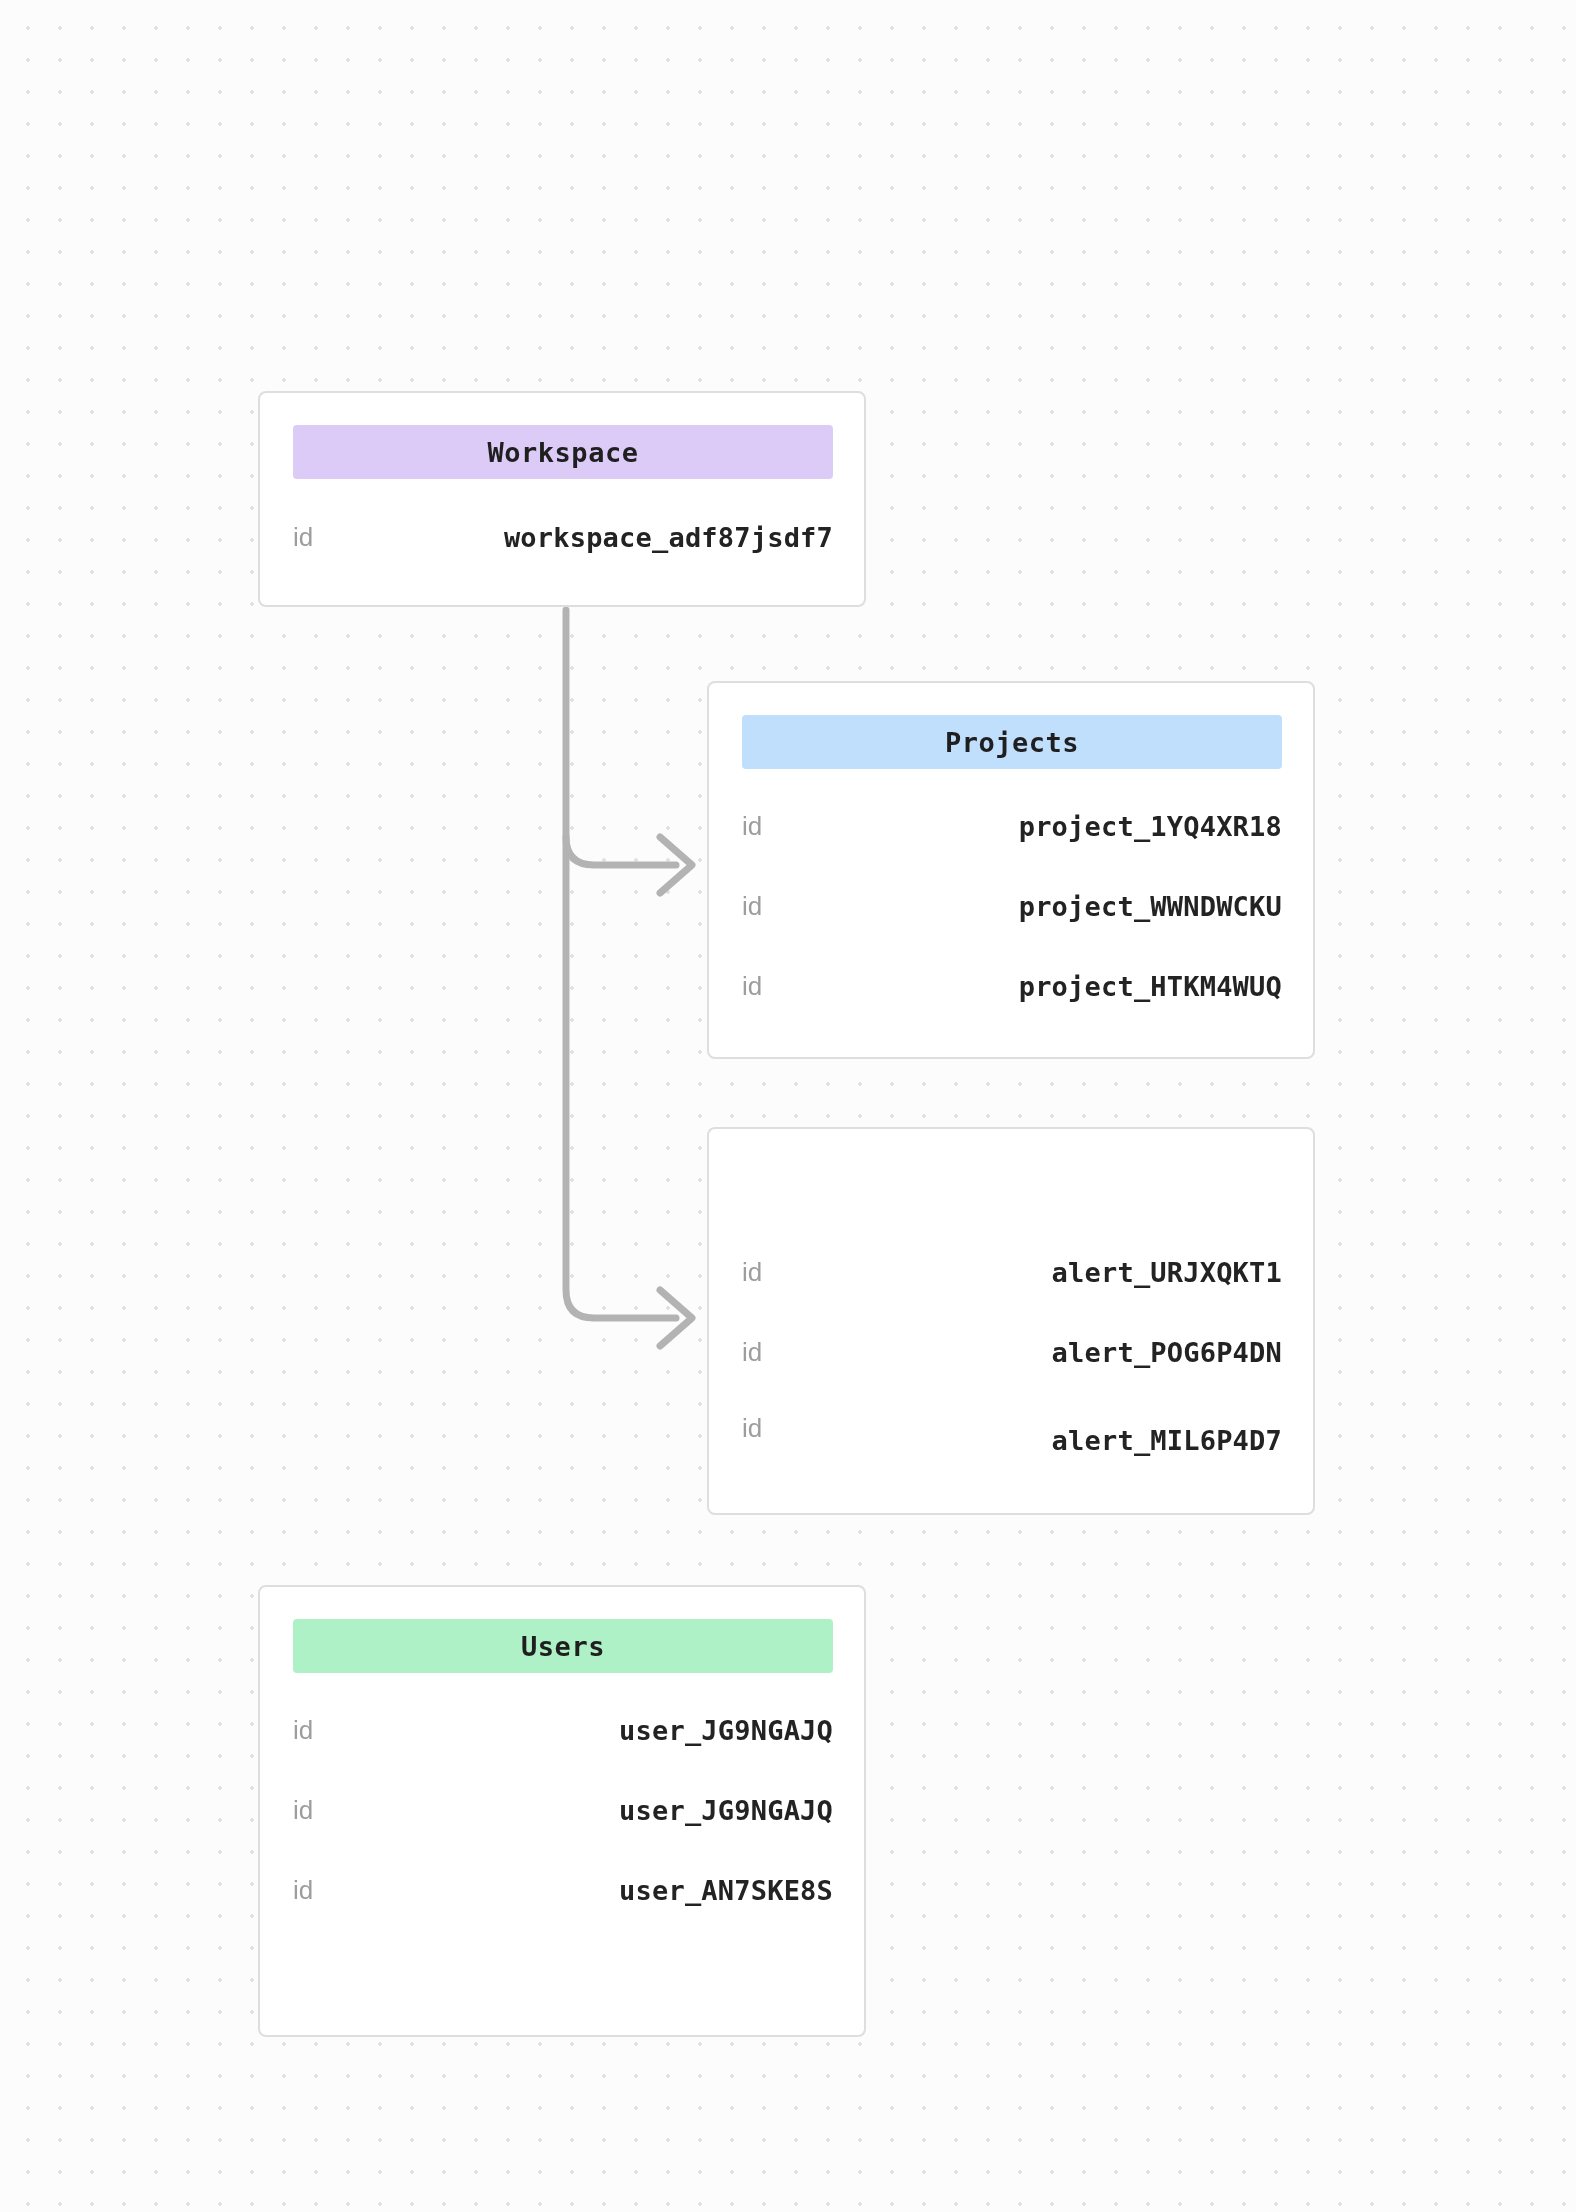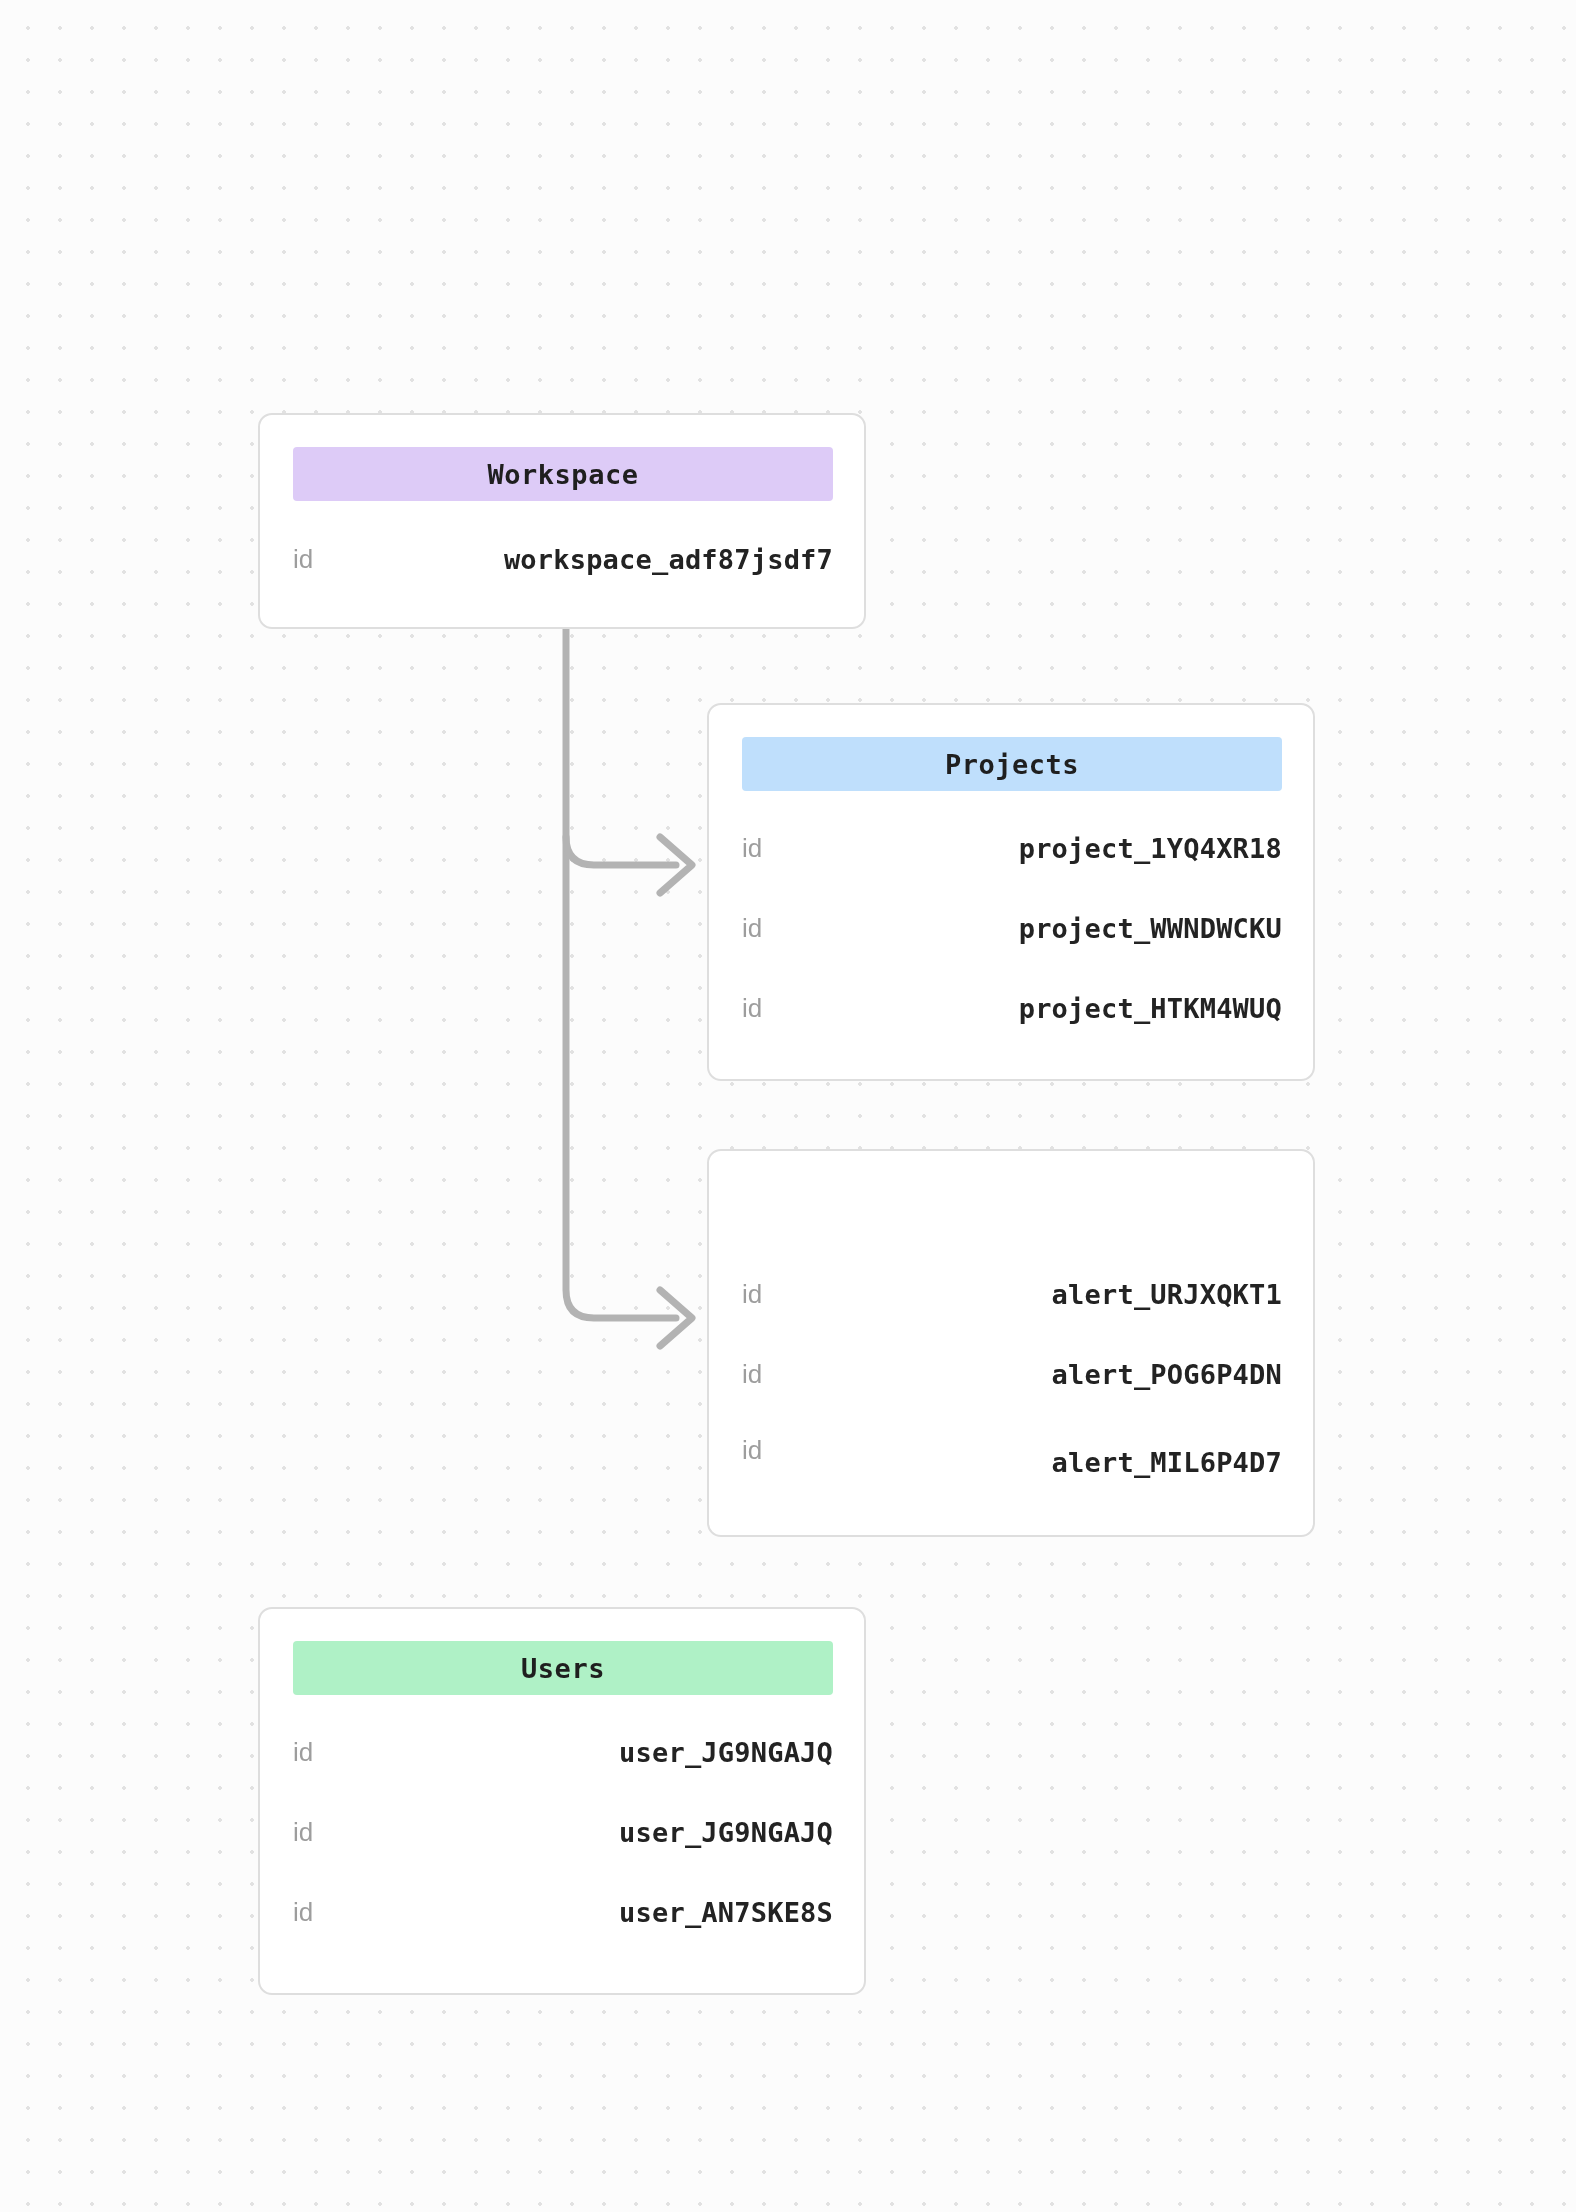--- a/index.html
+++ b/index.html
@@ -45,22 +45,21 @@
     letter-spacing: 0.2px;
     line-height: 1;
   }
 
   
   .card {
     position: absolute;
     box-sizing: border-box;
     background: #ffffff;
     border: 2.5px solid #dedede;
-    border-radius: 14px;
-    margin-top: 22px;
+    border-radius: 8px;
   }
   .card-header {
     position: absolute;
     height: 54px;
     border-radius: 4px;
     display: flex;
     align-items: center;
     justify-content: center;
   }
   .card-header .header-text {
@@ -113,21 +112,21 @@
   #card-alerts { left: 707px; top: 1127px; width: 608px; height: 388px; }
   #card-alerts .card-header { left: 33px; top: 32px; width: 540px; background: #bfdffc; }
   #card-alerts .row { left: 33px; width: 540px; }
   #card-alerts .row-0 { top: 123px; }
   #card-alerts .row-1 { top: 203px; }
   #card-alerts .row-2 { top: 283px; }
   #card-alerts .row-2 .row-key { align-self: flex-start; margin-top: 3px; }
   #card-alerts .row-2 .row-val { align-self: flex-end; margin-bottom: -2px; }
 
   
-  #card-users { left: 258px; top: 1585px; width: 608px; height: 388px; padding-left: 36px; }
+  #card-users { left: 258px; top: 1585px; width: 608px; height: 452px; padding-left: 36px; }
   #card-users .card-header { left: 33px; top: 32px; width: 540px; background: #aff1c6; }
   #card-users .row { left: 33px; width: 540px; }
   #card-users .row-0 { top: 123px; }
   #card-users .row-1 { top: 203px; }
   #card-users .row-2 { top: 283px; }
 
   
   .connectors {
     position: absolute;
     left: 0;

